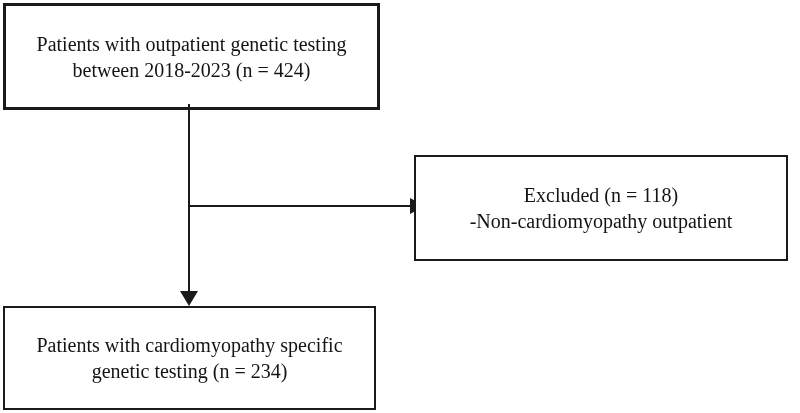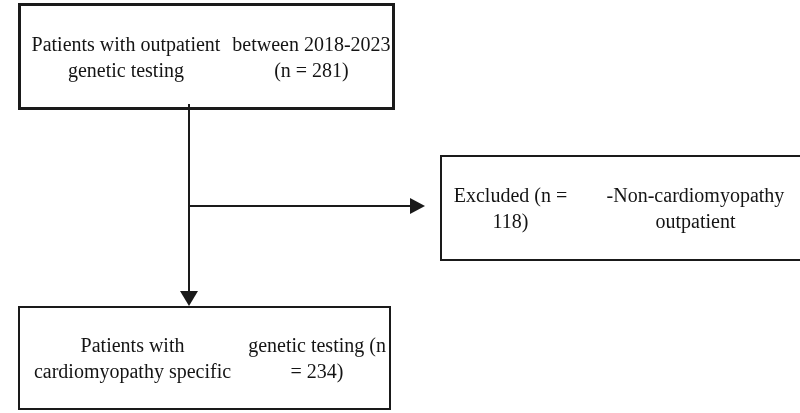--- a/index.html
+++ b/index.html
@@ -10,30 +10,29 @@
     background: #ffffff;
     font-family: "Liberation Serif", "DejaVu Serif", serif;
     color: #141414;
     overflow: hidden;
   }
   .node {
     position: absolute;
     border: 2px solid #1a1a1a;
     background: #ffffff;
     display: flex;
-    flex-direction: row;
+    flex-direction: column;
     align-items: center;
     justify-content: center;
     text-align: center;
     font-size: 20px;
     line-height: 26px;
-    margin-left: 15px;
   }
   .node-top      { left: 3px;   top: 3px;   width: 371px; height: 101px; border-width: 3px; }
-  .node-excluded { left: 425px; top: 155px; width: 370px; height: 102px; }
+  .node-excluded { left: 414px; top: 155px; width: 370px; height: 102px; }
   .node-bottom   { left: 3px;   top: 306px; width: 369px; height: 100px; }
   .vline {
     position: absolute;
     left: 188px; top: 104px;
     width: 2px; height: 188px;
     background: #1a1a1a;
   }
   .hline {
     position: absolute;
     left: 189px; top: 205px;
@@ -57,21 +56,21 @@
     border-left: 15px solid #1a1a1a;
   }
 </style>
 </head>
 <body>
 
 <div class="canvas">
 
   <div class="node node-top">
     <div>Patients with outpatient genetic testing</div>
-    <div>between 2018-2023 (n = 281)</div>
+    <div>between 2018-2023 (n = 424)</div>
   </div>
 
   <div class="vline"></div>
   <div class="hline"></div>
   <div class="arrow-right"></div>
   <div class="arrow-down"></div>
 
   <div class="node node-excluded">
     <div>Excluded (n = 118)</div>
     <div>-Non-cardiomyopathy outpatient</div>

